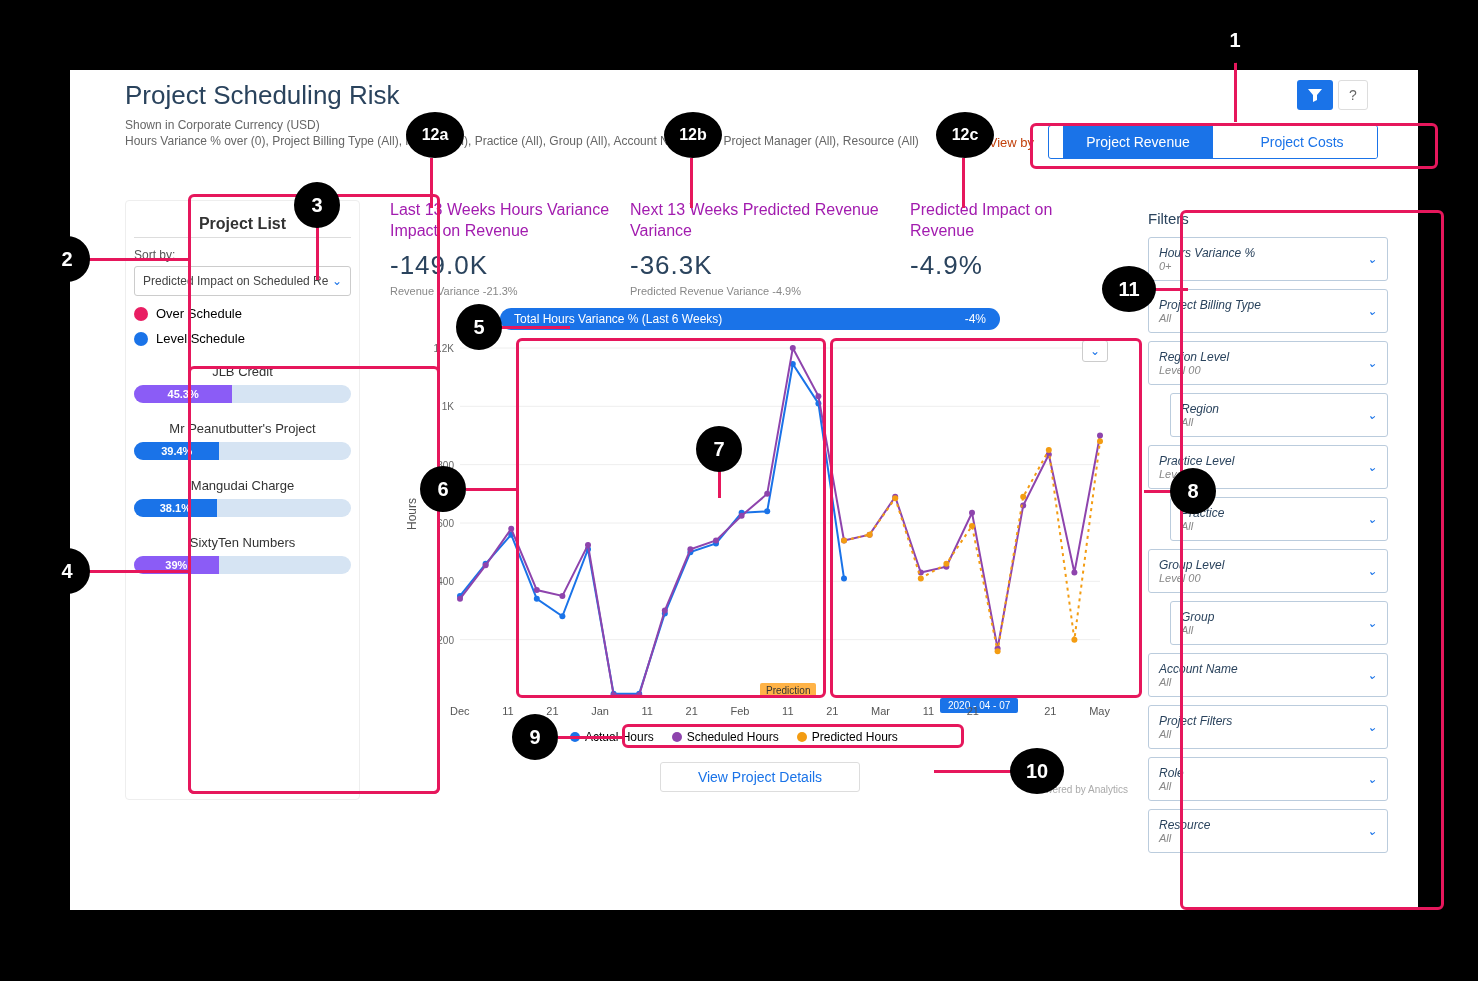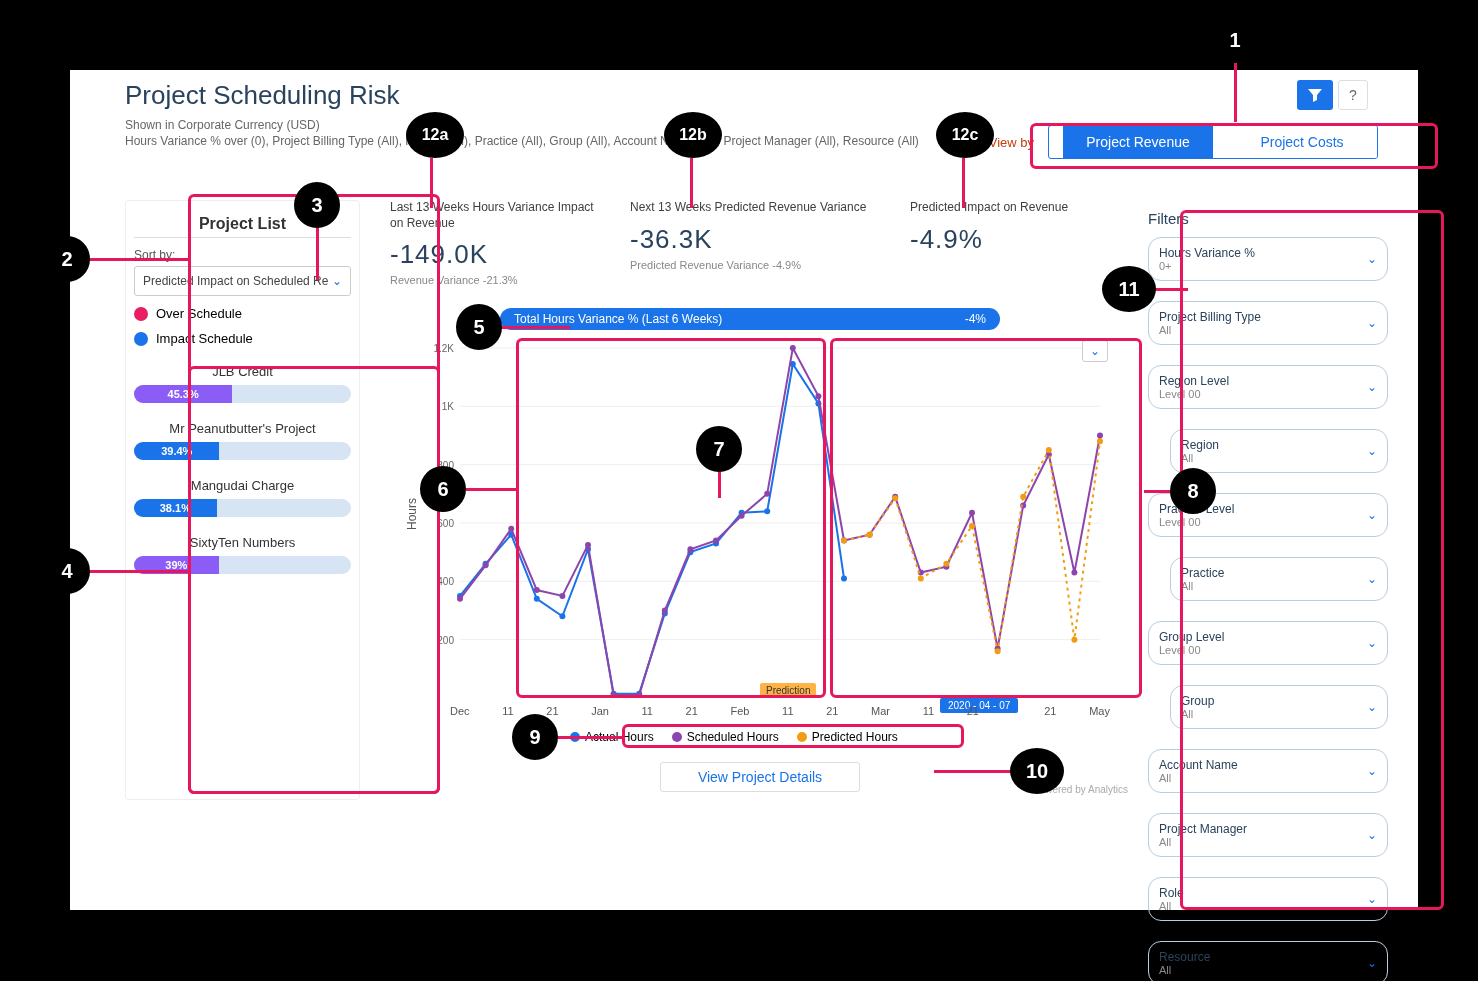--- a/index.html
+++ b/index.html
@@ -89,21 +89,21 @@
   .proj-bar-bg { width:100%; height:18px; background:#d6e4f3; border-radius:9px; position:relative;}
   .proj-bar-fill { height:100%; border-radius:9px 0 0 9px; display:flex; align-items:center; justify-content:center; color:#fff; font-size:11px; font-weight:600;}
   .fill-over { background:#8b5cf6; }
   .fill-under { background:#1a73e8; }
 
   
   .kpi { position:absolute; top:130px; }
   .kpi1 { left:320px; width:220px;}
   .kpi2 { left:560px; width:260px;}
   .kpi3 { left:840px; width:200px;}
-  .kpi-label { font-size:12px; color:#404040; margin-bottom:8px; line-height:1.3;}
+  .kpi-label { font-size:16px; color:#a21caf; margin-bottom:8px; line-height:1.3;}
   .kpi-value { font-size:26px; color:#2a435d; letter-spacing:1px;}
   .kpi-sub { font-size:11px; color:#888; margin-top:4px;}
 
   
   .var-bar {
     position:absolute; left:430px; top:238px; width:500px; height:22px;
     background:#1a73e8; border-radius:11px; color:#fff; font-size:12px;
     display:flex; align-items:center; justify-content:space-between; padding:0 14px;
   }
 
@@ -133,22 +133,22 @@
     display:flex; align-items:center; justify-content:center; border-radius:3px;
   }
   .powered { position:absolute; right:290px; top:714px; font-size:10px; color:#aaa;}
 
   
   .filters {
     position:absolute; right:30px; top:140px; width:240px;
   }
   .filters-title { font-size:15px; color:#2a435d; margin-bottom:10px;}
   .filter-box {
-    border:1px solid #bcd; border-radius:13px; padding:8px 10px; margin-bottom:20px;
-    display:flex; justify-content:space-between; align-items:center;
+    border:1px solid #bcd; border-radius:3px; padding:8px 10px; margin-bottom:8px;
+    display:flex; justify-content:space-between; align-items:center;font-style:italic;
   }
   .filter-box.indent { margin-left:22px; }
   .filter-text { display:flex; flex-direction:column; }
   .filter-label { font-size:12px; color:#2a4; color:#2a435d; }
   .filter-value { font-size:11px; color:#888; }
   .chev { color:#1a73e8; font-size:12px; }
 
   
   .callout {
     position:absolute; width:46px; height:46px; border-radius:50%;
@@ -195,21 +195,21 @@
     <div class="pl-sort">
       <span>Predicted Impact on Scheduled Re</span>
       <span class="chev chevdown"></span>
     </div>
     <div class="legend-row">
       <span class="legend-dot dot-over"></span>
       <span>Over Schedule</span>
     </div>
     <div class="legend-row">
       <span class="legend-dot dot-under"></span>
-      <span>Impact Schedule</span>
+      <span>Level Schedule</span>
     </div>
     <div id="proj-items">
         <div class="proj-item">
           <div class="proj-name">JLB Credit</div>
     <div class="proj-bar-bg">
       <div class="proj-bar-fill fill-over" style="width:45.3%">45.3%</div>
     </div>
         </div>
         <div class="proj-item">
           <div class="proj-name">Mr Peanutbutter's Project</div>
@@ -427,21 +427,21 @@
         </div>
         <div class="filter-box">
           <div class="filter-text">
             <span class="filter-label">Account Name</span>
             <span class="filter-value">All</span>
           </div>
           <span class="chev chevdown"></span>
         </div>
         <div class="filter-box">
           <div class="filter-text">
-            <span class="filter-label">Project Manager</span>
+            <span class="filter-label">Project Filters</span>
             <span class="filter-value">All</span>
           </div>
           <span class="chev chevdown"></span>
         </div>
         <div class="filter-box">
           <div class="filter-text">
             <span class="filter-label">Role</span>
             <span class="filter-value">All</span>
           </div>
           <span class="chev chevdown"></span>

